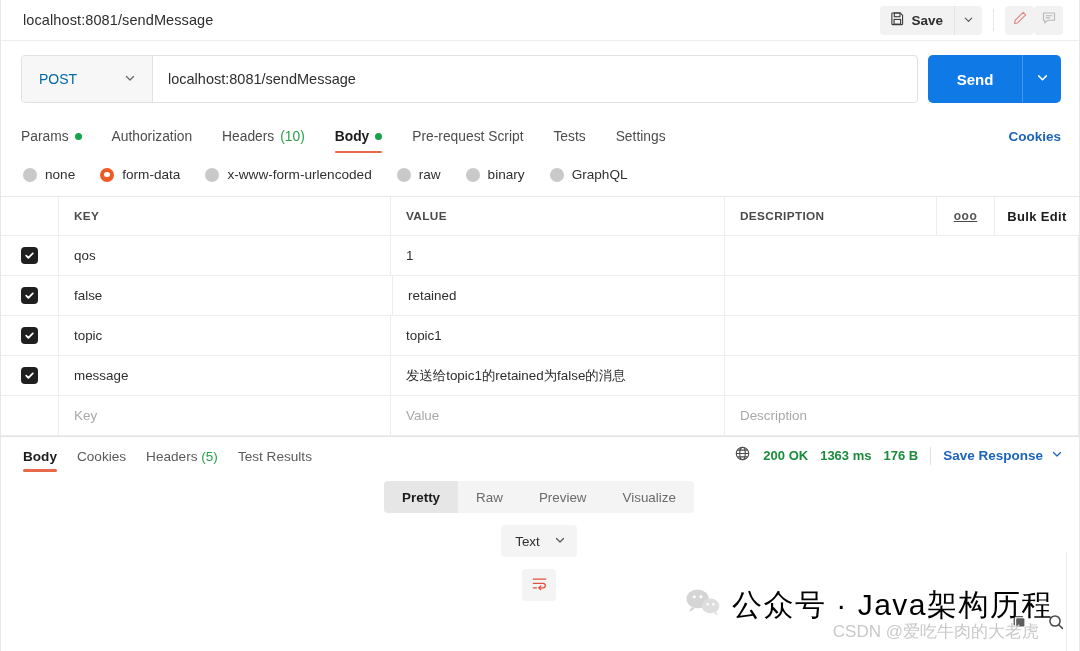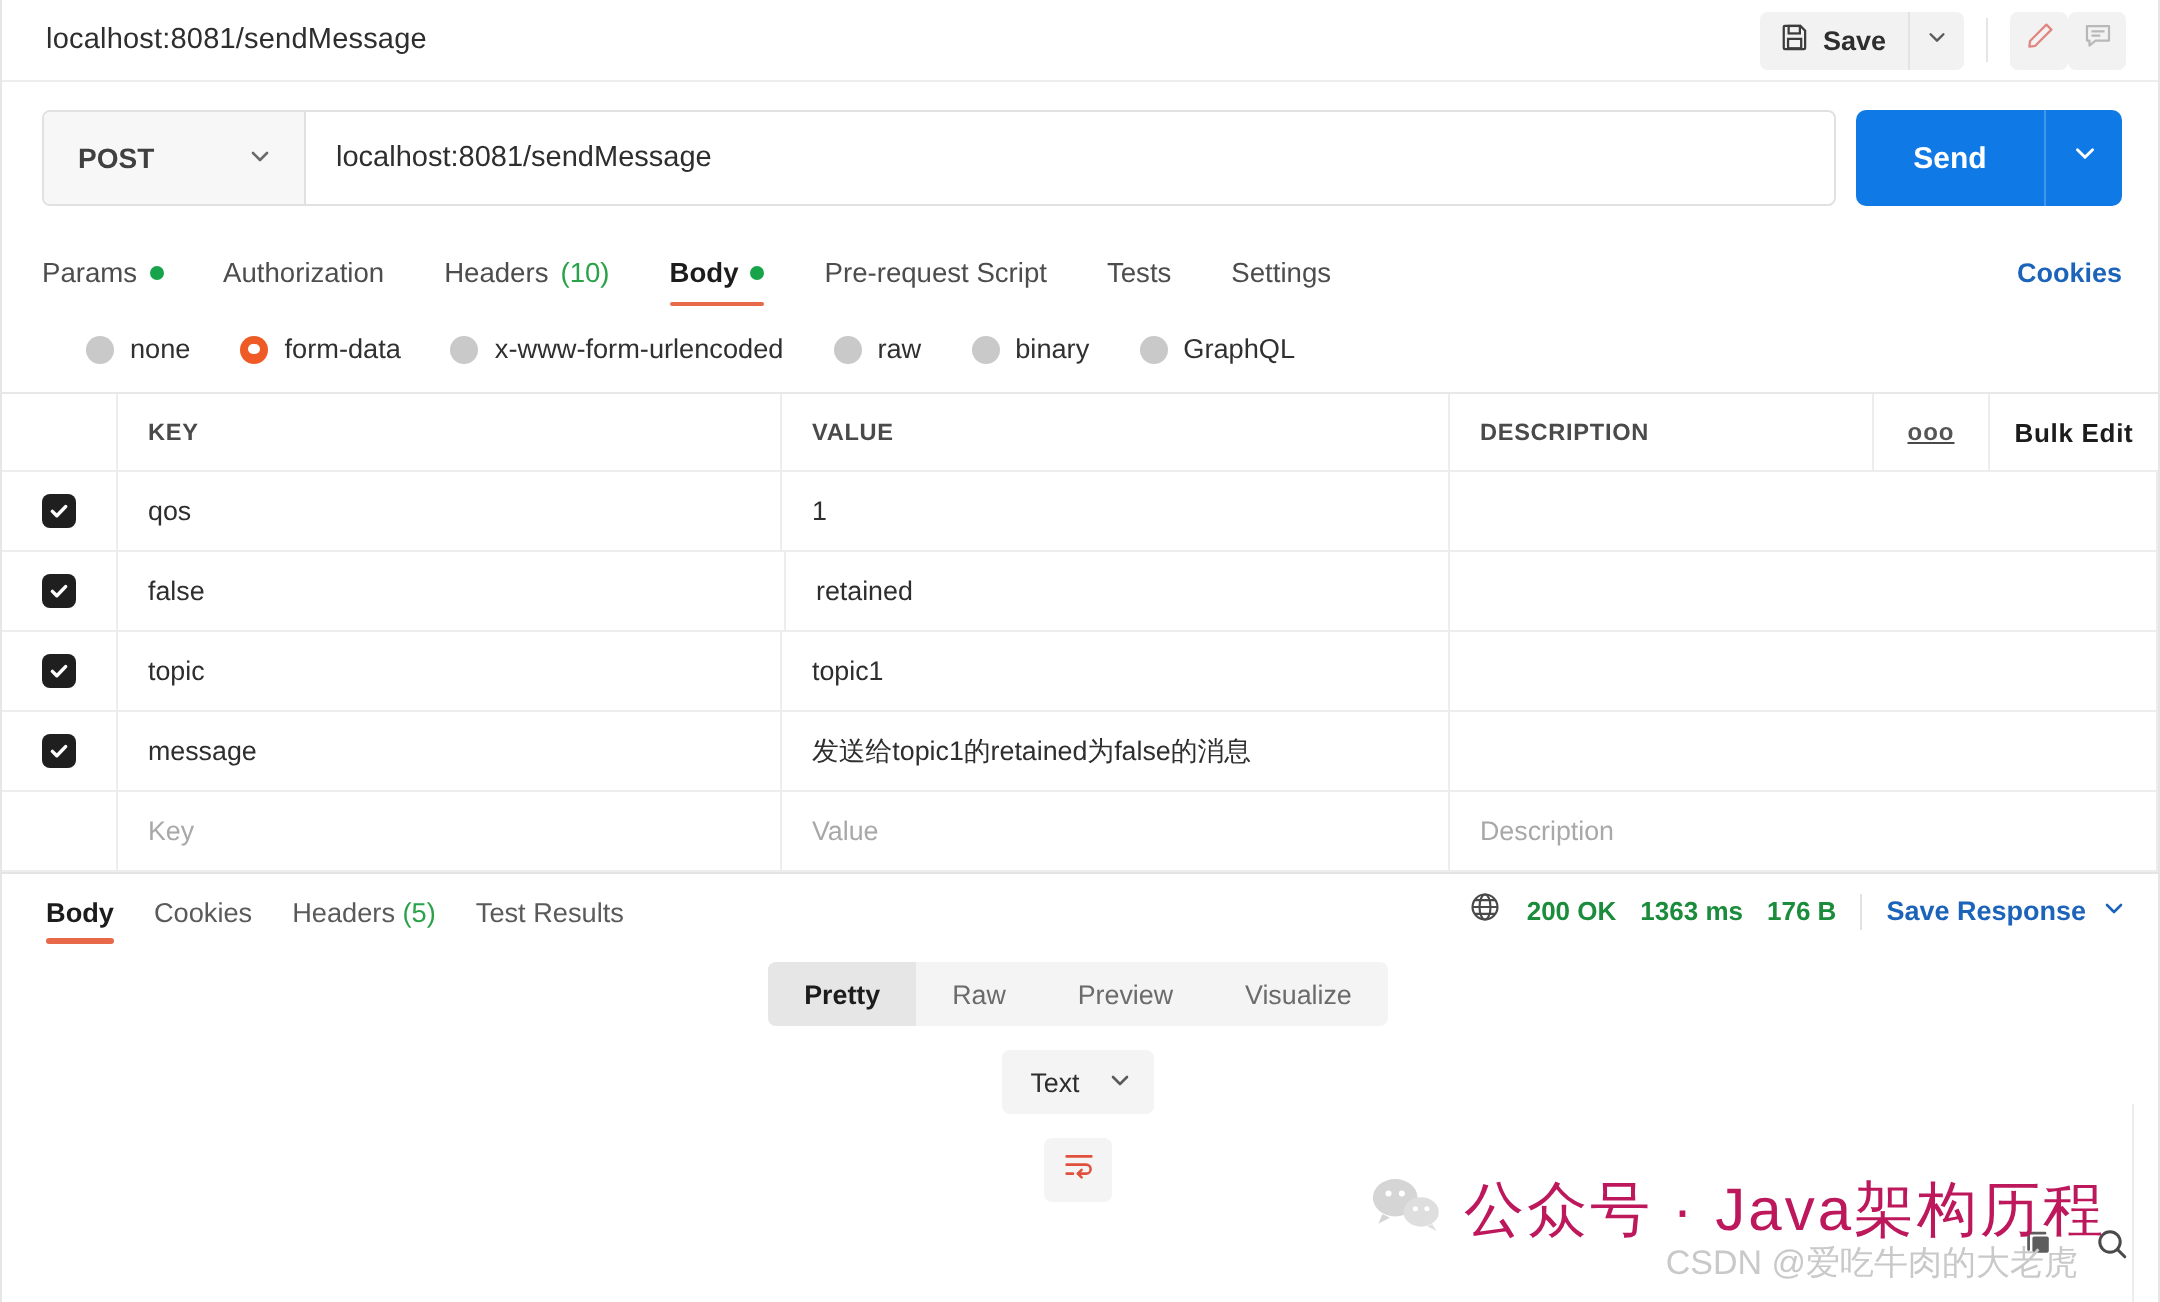--- a/index.html
+++ b/index.html
@@ -64,21 +64,21 @@
   }
   .method-url {
     flex: 1; display: flex; align-items: stretch;
     border: 1px solid #e1e1e1; border-radius: 4px; overflow: hidden;
     height: 48px; background: #fff;
   }
   .method {
     width: 131px; background: #f7f7f7;
     display: flex; align-items: center; justify-content: space-between;
     padding: 0 16px 0 17px;
-    font-size: 14px; font-weight: 700; color: #404040;
+    font-size: 14px; font-weight: 400; color: #0369a1;
     border-right: 1px solid #e1e1e1;
     cursor: pointer;
   }
   .url-input {
     flex: 1; display: flex; align-items: center;
     padding-left: 15px; font-size: 14.5px; color: #2e2e2e;
     cursor: text;
   }
   .send-group {
     display: flex; align-items: stretch;
@@ -117,21 +117,20 @@
   .cookies-link {
     margin-left: auto; font-size: 13.5px; color: #1c63ba; font-weight: 600;
     padding-bottom: 9px; cursor: pointer;
   }
 
   
   .bodytypes {
     display: flex; align-items: flex-start;
     padding: 14px 20px 14px 22px;
     gap: 25px;
-    margin-left: 20px;
   }
   .radio { display: flex; align-items: center; gap: 8px; cursor: pointer; }
   .radio .circle {
     width: 14px; height: 14px; border-radius: 50%; background: #c9c9c9;
     display: inline-block; position: relative;
   }
   .radio.sel .circle { background: #ef5b25; }
   .radio.sel .circle::after {
     content: ""; position: absolute; left: 4.2px; top: 4.2px;
     width: 5.6px; height: 5.6px; border-radius: 50%; background: #fff;
@@ -214,21 +213,21 @@
   .linetxt { padding-left: 22px; color: #1c1c1c; }
 
   
   .watermark {
     position: absolute; right: 26px; bottom: 8px;
     pointer-events: none; user-select: none;
     text-align: right;
   }
   .wm-top {
     display: flex; align-items: center; gap: 11px; justify-content: flex-end;
-    color: #be185d; font-size: 30px; letter-spacing: 1.5px;
+    color: #000000; font-size: 30px; letter-spacing: 1.5px;
   }
   .wm-bot {
     color: #c9c9c9; font-size: 17px; margin-top: -6px; margin-right: 14px;
   }
   .rightrule {
     position: absolute; right: 12px; top: 552px; bottom: 0; width: 1px; background: #ededed;
   }
 </style>
 </head>
 <body>

